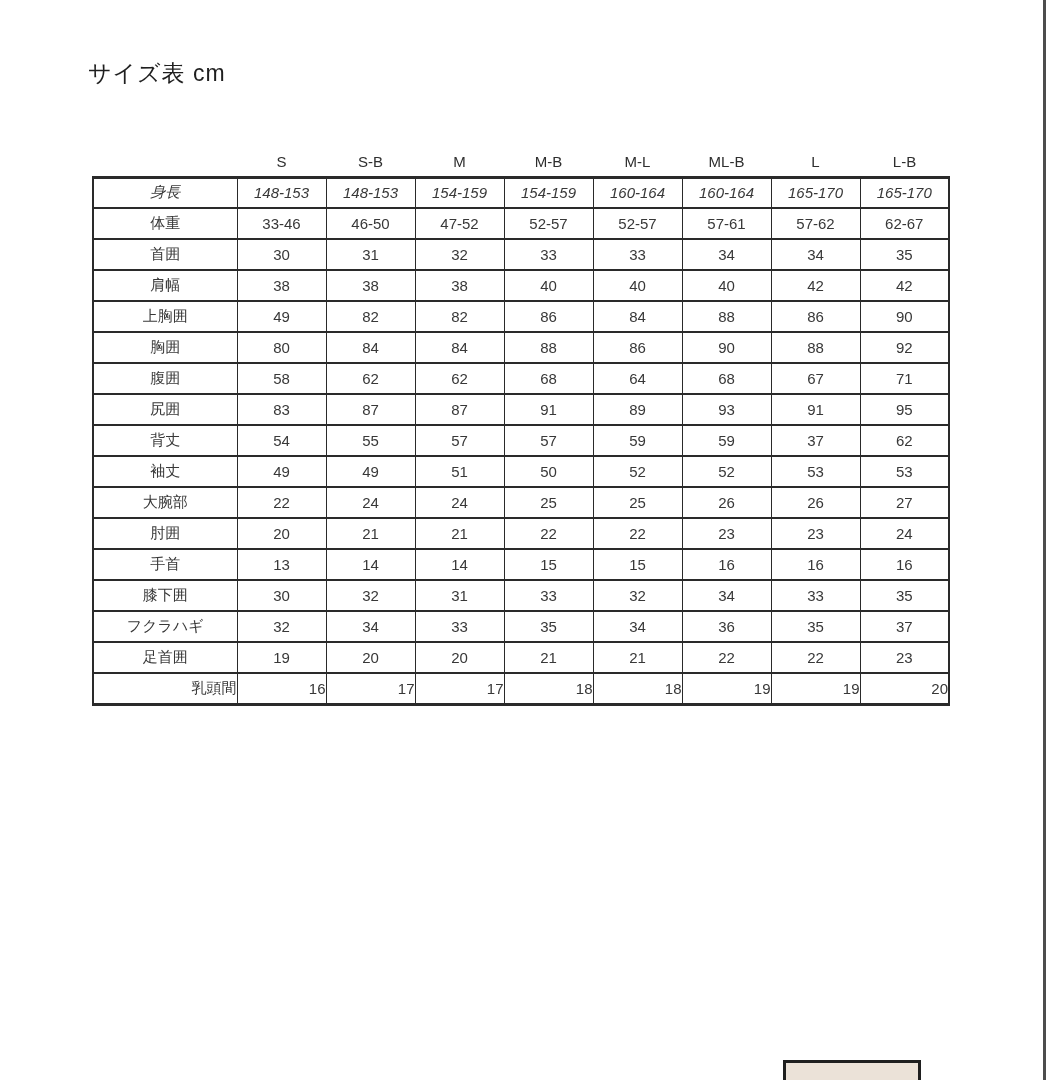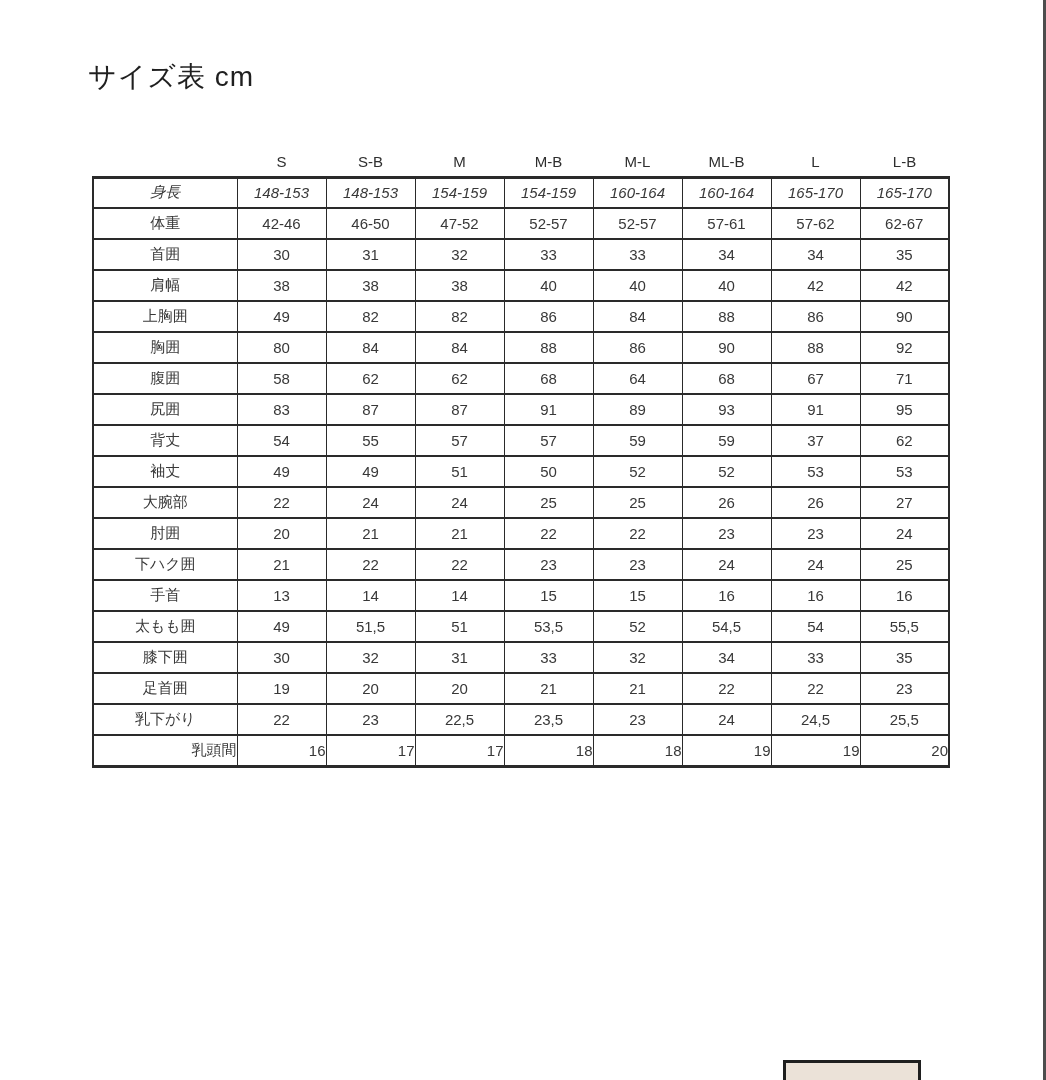--- a/index.html
+++ b/index.html
@@ -15,21 +15,21 @@
   html,body{margin:0;padding:0;}
   body{
     width:1046px;height:1080px;
     background:var(--bg);
     overflow:hidden;position:relative;
     font-family:"Liberation Sans","DejaVu Sans",sans-serif;
     color:var(--text-color);
   }
   .title{
     position:absolute;left:88px;top:58px;margin:0;
-    font-size:28px;font-weight:500;letter-spacing:1px;
+    font-size:23px;font-weight:500;letter-spacing:1px;
     color:var(--title-color);
   }
   table.size-table{
     position:absolute;left:92px;top:143px;width:856px;
     border-collapse:collapse;table-layout:fixed;
     font-size:15px;color:var(--text-color);
   }
   table.size-table col.label-col{width:144px;}
   table.size-table col.data-col{width:89px;}
   thead th{
@@ -96,21 +96,21 @@
           <td>148-153</td>
           <td>154-159</td>
           <td>154-159</td>
           <td>160-164</td>
           <td>160-164</td>
           <td>165-170</td>
           <td>165-170</td>
         </tr>
         <tr>
           <th scope="row">体重</th>
-          <td>42-46</td>
+          <td>33-46</td>
           <td>46-50</td>
           <td>47-52</td>
           <td>52-57</td>
           <td>52-57</td>
           <td>57-61</td>
           <td>57-62</td>
           <td>62-67</td>
         </tr>
         <tr>
           <th scope="row">首囲</th>
@@ -216,84 +216,62 @@
           <td>20</td>
           <td>21</td>
           <td>21</td>
           <td>22</td>
           <td>22</td>
           <td>23</td>
           <td>23</td>
           <td>24</td>
         </tr>
         <tr>
-          <th scope="row">下ハク囲</th>
-          <td>21</td>
-          <td>22</td>
-          <td>22</td>
-          <td>23</td>
-          <td>23</td>
-          <td>24</td>
-          <td>24</td>
-          <td>25</td>
-        </tr>
-        <tr>
           <th scope="row">手首</th>
           <td>13</td>
           <td>14</td>
           <td>14</td>
           <td>15</td>
           <td>15</td>
           <td>16</td>
           <td>16</td>
           <td>16</td>
         </tr>
         <tr>
-          <th scope="row">太もも囲</th>
-          <td>49</td>
-          <td>51,5</td>
-          <td>51</td>
-          <td>53,5</td>
-          <td>52</td>
-          <td>54,5</td>
-          <td>54</td>
-          <td>55,5</td>
-        </tr>
-        <tr>
           <th scope="row">膝下囲</th>
           <td>30</td>
           <td>32</td>
           <td>31</td>
           <td>33</td>
           <td>32</td>
           <td>34</td>
           <td>33</td>
           <td>35</td>
         </tr>
         <tr>
+          <th scope="row">フクラハギ</th>
+          <td>32</td>
+          <td>34</td>
+          <td>33</td>
+          <td>35</td>
+          <td>34</td>
+          <td>36</td>
+          <td>35</td>
+          <td>37</td>
+        </tr>
+        <tr>
           <th scope="row">足首囲</th>
           <td>19</td>
           <td>20</td>
           <td>20</td>
           <td>21</td>
           <td>21</td>
           <td>22</td>
           <td>22</td>
           <td>23</td>
-        </tr>
-        <tr>
-          <th scope="row">乳下がり</th>
-          <td>22</td>
-          <td>23</td>
-          <td>22,5</td>
-          <td>23,5</td>
-          <td>23</td>
-          <td>24</td>
-          <td>24,5</td>
-          <td>25,5</td>
         </tr>
         <tr>
           <th scope="row">乳頭間</th>
           <td>16</td>
           <td>17</td>
           <td>17</td>
           <td>18</td>
           <td>18</td>
           <td>19</td>
           <td>19</td>

